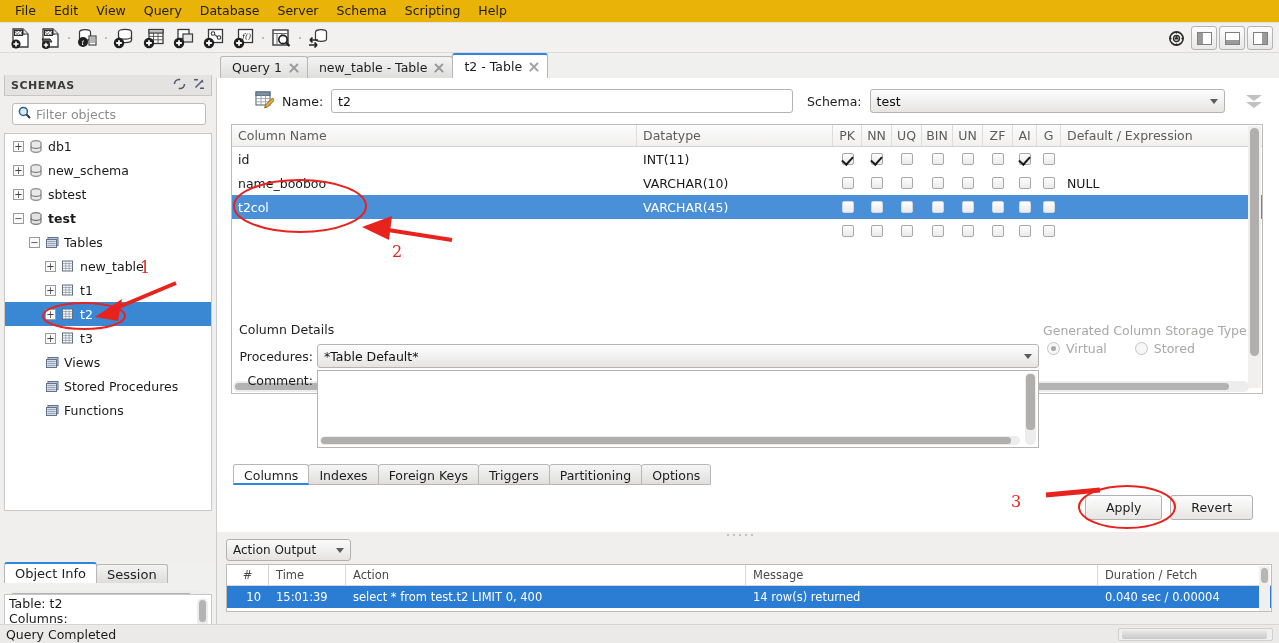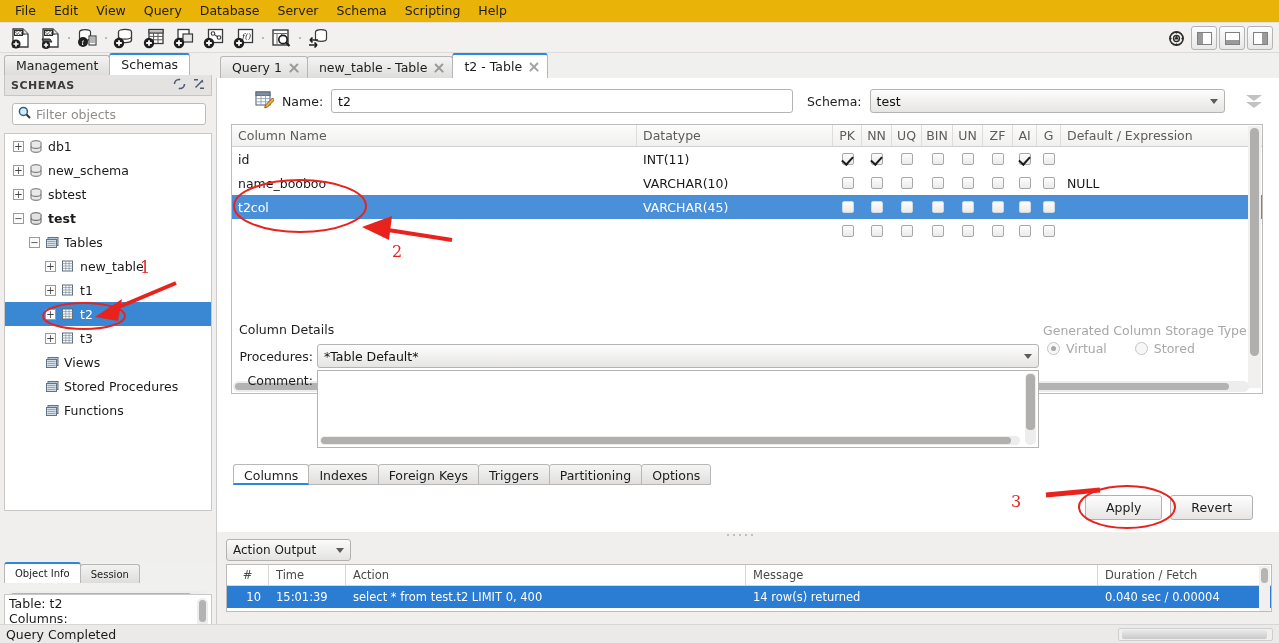--- a/index.html
+++ b/index.html
@@ -90,21 +90,21 @@
 
   .sb-hscroll { position:absolute; left:8px; top:538px; width:200px; height:12px; background:#ededed; border-radius:6px; }
   .sb-hscroll i { position:absolute; left:2px; top:2px; width:182px; height:8px; background:#b3b3b3; border-radius:4px; display:block; }
   .sb-dots { position:absolute; left:88px; top:553px; display:flex; gap:4px; }
   .sb-dots i { width:2px;height:2px;background:#b0b0b0;border-radius:50%;display:block; }
 
   
   .oi { position:absolute; left:0; top:562px; width:216px; height:62px; }
   .oi-tabs { display:flex; height:21px; padding-left:4px; align-items:flex-end; }
   .oi-tab {
-    height:19px;padding:0 10px;font-size:10px;line-height:19px;
+    height:19px;padding:0 10px;font-size:13px;line-height:19px;
     background:linear-gradient(#f3f3f3,#dedddc);border:1px solid #b8b7b6;border-bottom:none;
     border-radius:3px 3px 0 0;margin-right:-1px;color:#222;
   }
   .oi-tab.active { background:#fff;border-top:2px solid #2e86de;height:21px;line-height:19px;z-index:3;position:relative; }
   .oi-body {
     position:absolute;left:4px;top:32px;width:208px;height:38px;background:#fff;
     border:1px solid #c9c8c7;padding:1px 4px;overflow:hidden;
   }
   .oi-line { font-size:12.5px; line-height:15px; color:#1a1a1a; white-space:nowrap; }
   .oi-vscroll { position:absolute;right:3px;top:3px;width:11px;height:30px;background:#ededed;border-radius:6px; }
@@ -346,24 +346,20 @@
       <div class="sb-toggle">
           <span class="gl bottom"></span>
         </div>
       <div class="sb-toggle">
           <span class="gl right"></span>
         </div>
     </div>
   </div>
 
   <div class="sidebar">
-    <div class="sb-tabs">
-      <div class="sb-tab">Management</div>
-      <div class="sb-tab active">Schemas</div>
-    </div>
 
     <div class="sb-head">
       <span class="sb-head-title">SCHEMAS</span>
       <span class="sb-head-icons">
         <span>
           <svg width="13" height="12" viewBox="0 0 13 12">
             <path d="M1.5 6a4.5 4.5 0 0 1 4.5-4.5" fill="none" stroke="#4a5b73" stroke-width="1.6"></path>
             <path d="M11.5 6a4.5 4.5 0 0 1-4.5 4.5" fill="none" stroke="#4a5b73" stroke-width="1.6"></path>
             <path d="M6 0.2 7.6 1.5 6 2.8z" fill="#4a5b73"></path>
             <path d="M7 11.8 5.4 10.5 7 9.2z" fill="#4a5b73"></path>

